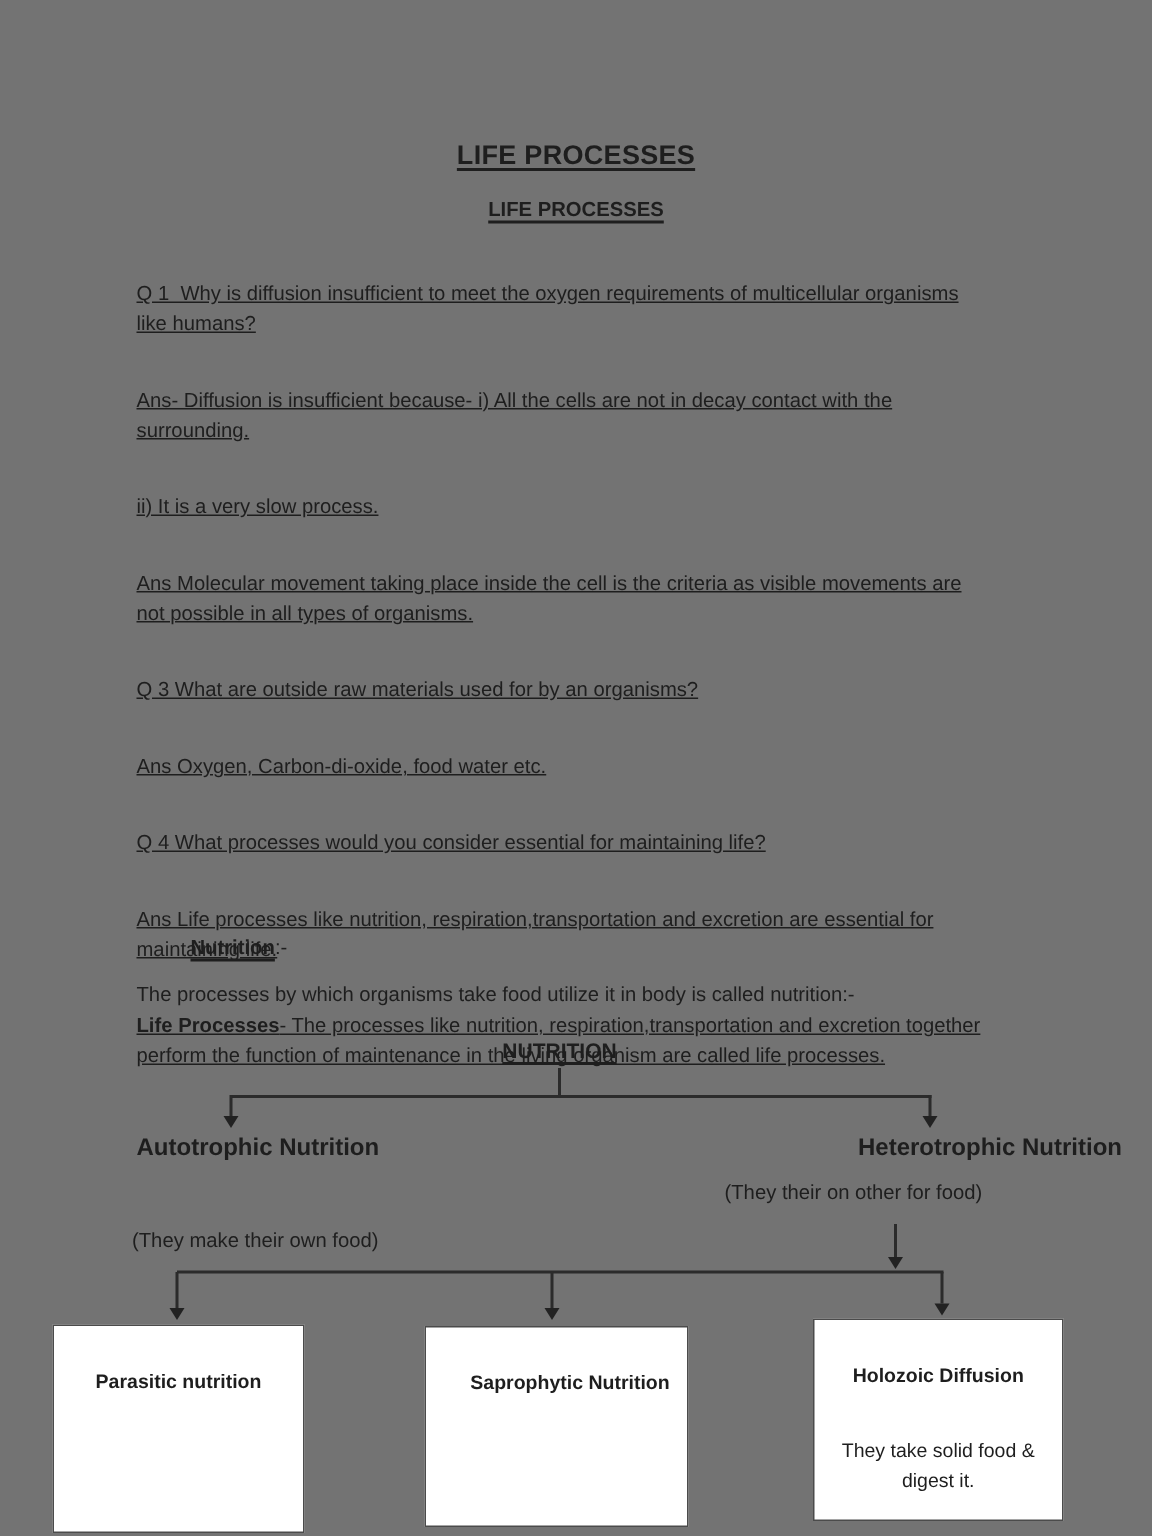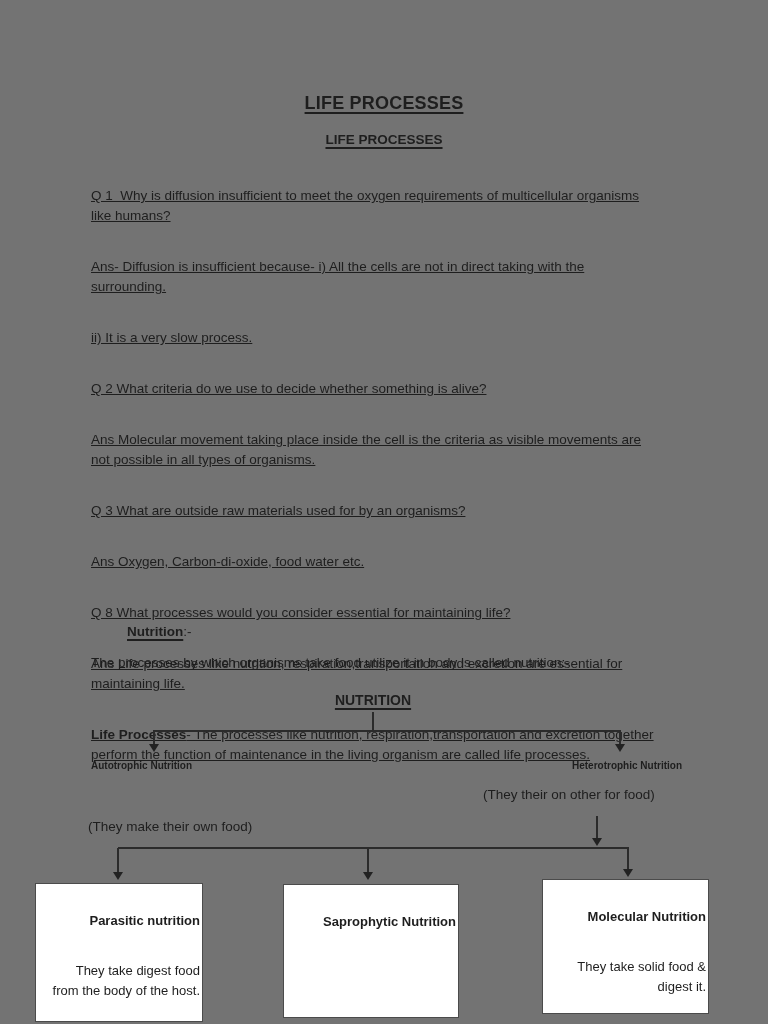--- a/index.html
+++ b/index.html
@@ -37,50 +37,49 @@
   .line{background:#2b2b2b;}
   .h-line{height:1.5px;}
   .v-line{width:1.5px;}
   .arrow{width:11px;display:flex;flex-direction:column;align-items:center;}
   .arrow .shaft{width:1.5px;background:#2b2b2b;}
   .arrow .head{
     width:0;height:0;
     border-left:5px solid transparent;border-right:5px solid transparent;
     border-top:8px solid #222222;
   }
-  .fc-label{font-size:10px;font-weight:bold;line-height:18px;}
+  .fc-label{font-size:16px;font-weight:bold;line-height:18px;}
   .fc-note{font-size:13.5px;line-height:18px;}
   .fc-box{
     border:1.5px solid #4b4b4b;background:#ffffff;
-    text-align:right;font-size:13px;line-height:20px;
+    text-align:center;font-size:13px;line-height:20px;
     box-sizing:border-box;padding:7px 2px 0 2px;
   }
   .fc-box p{margin:0 0 10px 0;}
   .fc-box .box-title{font-weight:bold;}
 </style>
 </head>
 <body>
 
 <div id="page">
 
   <div class="abs doc-title"><span>LIFE PROCESSES</span></div>
   <div class="abs doc-subtitle"><span>LIFE PROCESSES</span></div>
 
   <div class="abs body-text pre">
     <p>Q 1&nbsp; Why is diffusion insufficient to meet the oxygen requirements of multicellular organisms
 like humans?</p>
-    <p>Ans- Diffusion is insufficient because- i) All the cells are not in direct taking with the
+    <p>Ans- Diffusion is insufficient because- i) All the cells are not in decay contact with the
 surrounding.</p>
     <p>ii) It is a very slow process.</p>
-    <p>Q 2 What criteria do we use to decide whether something is alive?</p>
     <p>Ans Molecular movement taking place inside the cell is the criteria as visible movements are
 not possible in all types of organisms.</p>
     <p>Q 3 What are outside raw materials used for by an organisms?</p>
     <p>Ans Oxygen, Carbon-di-oxide, food water etc.</p>
-    <p>Q 8 What processes would you consider essential for maintaining life?</p>
+    <p>Q 4 What processes would you consider essential for maintaining life?</p>
     <p>Ans Life processes like nutrition, respiration,transportation and excretion are essential for
 maintaining life.</p>
     <p><span class="bold">Life Processes</span><span>- The processes like nutrition, respiration,transportation and excretion together
 perform the function of maintenance in the living organism are called life processes.</span></p>
   </div>
 
   <div class="abs nutri-heading"><span class="u">Nutrition</span><span style="font-weight:normal;">:-</span></div>
   <div class="abs nutri-intro">The processes by which organisms take food utilize it in body is called nutrition:-</div>
 
   <div class="abs fc-root"><span>NUTRITION</span></div>
@@ -118,28 +117,26 @@
     <div class="shaft" style="height:24px;"></div>
       <div class="head"></div>
   </div>
   <div class="abs arrow" style="left:622.5px;top:848px;">
     <div class="shaft" style="height:21px;"></div>
       <div class="head"></div>
   </div>
 
   <div class="abs fc-box pre" style="left:35px;top:883px;width:168px;height:139px;">
     <p class="box-title">Parasitic nutrition</p>
-    <p>They take digest food
-from the body of the host.</p>
     
   </div>
   <div class="abs fc-box pre" style="left:283px;top:884px;width:176px;height:134px;padding-left:20px;">
     <p class="box-title">Saprophytic Nutrition</p>
     
   </div>
   <div class="abs fc-box pre" style="left:542px;top:879px;width:167px;height:135px;">
-    <p class="box-title">Molecular Nutrition</p>
+    <p class="box-title">Holozoic Diffusion</p>
     <p>They take solid food &amp;
 digest it.</p>
     
   </div>
 
 </div>
 
 </body></html>

